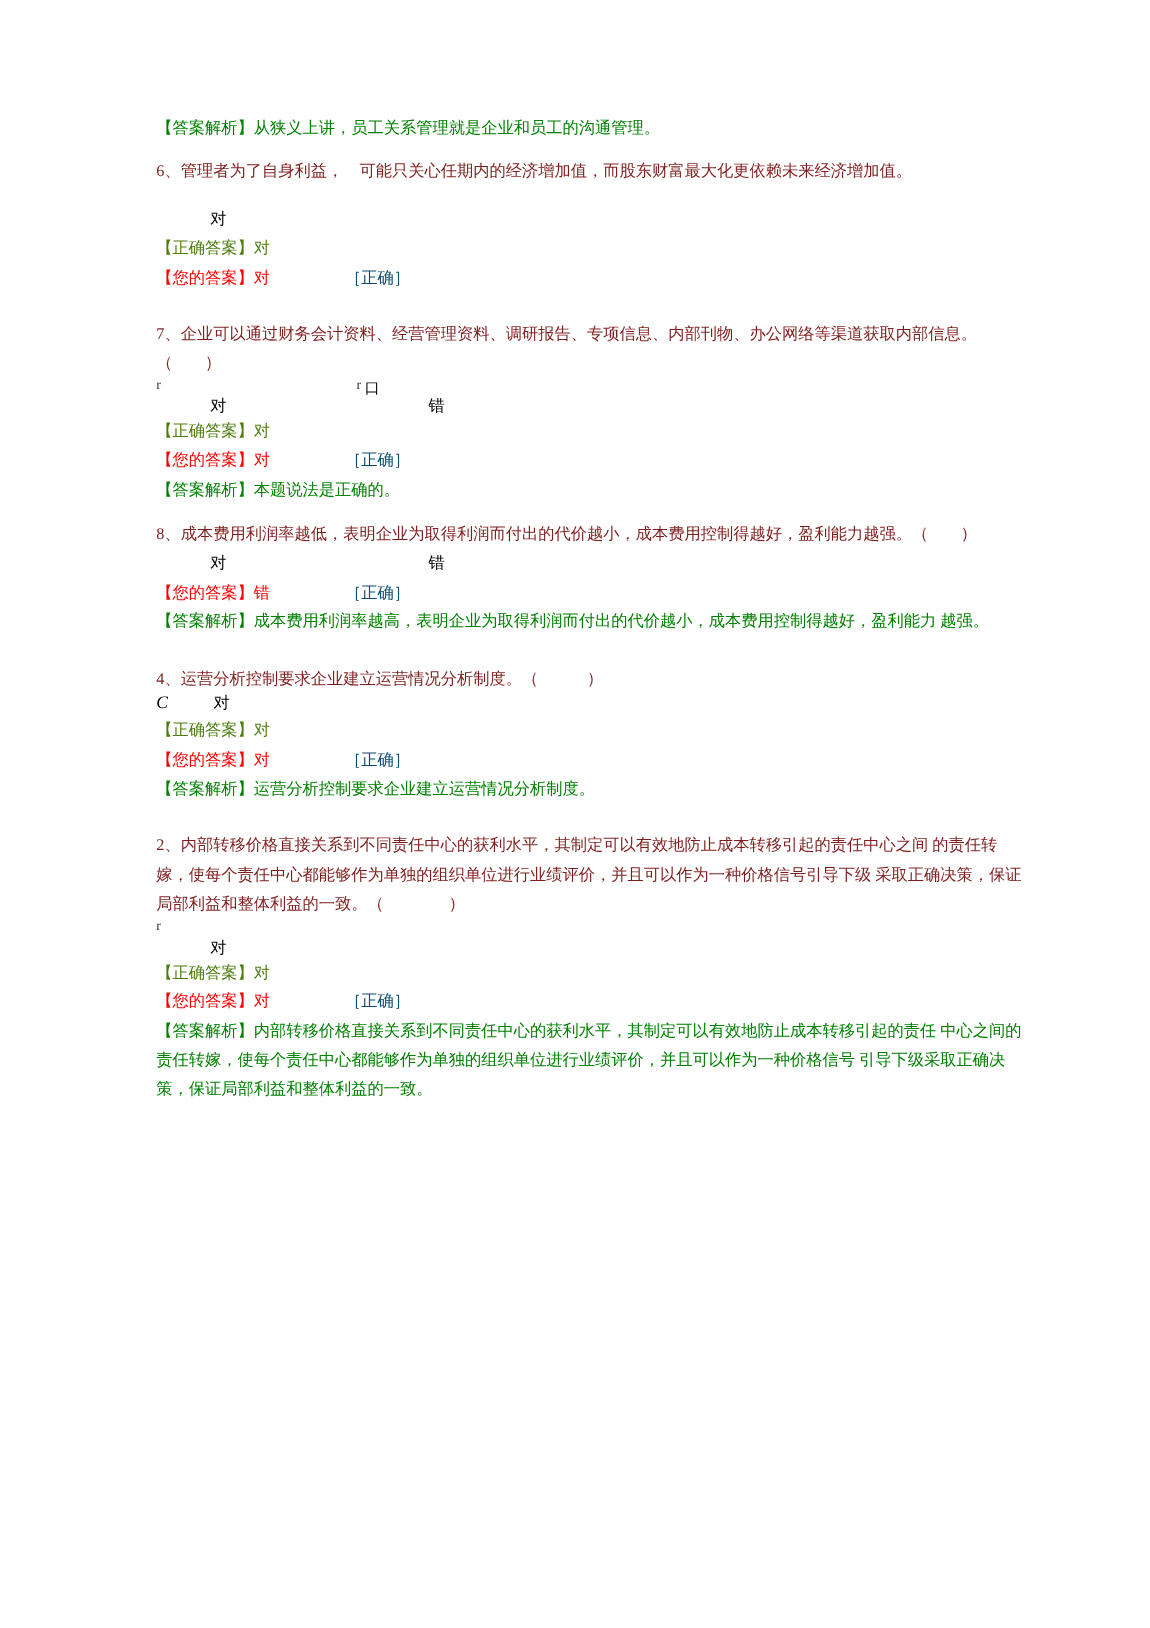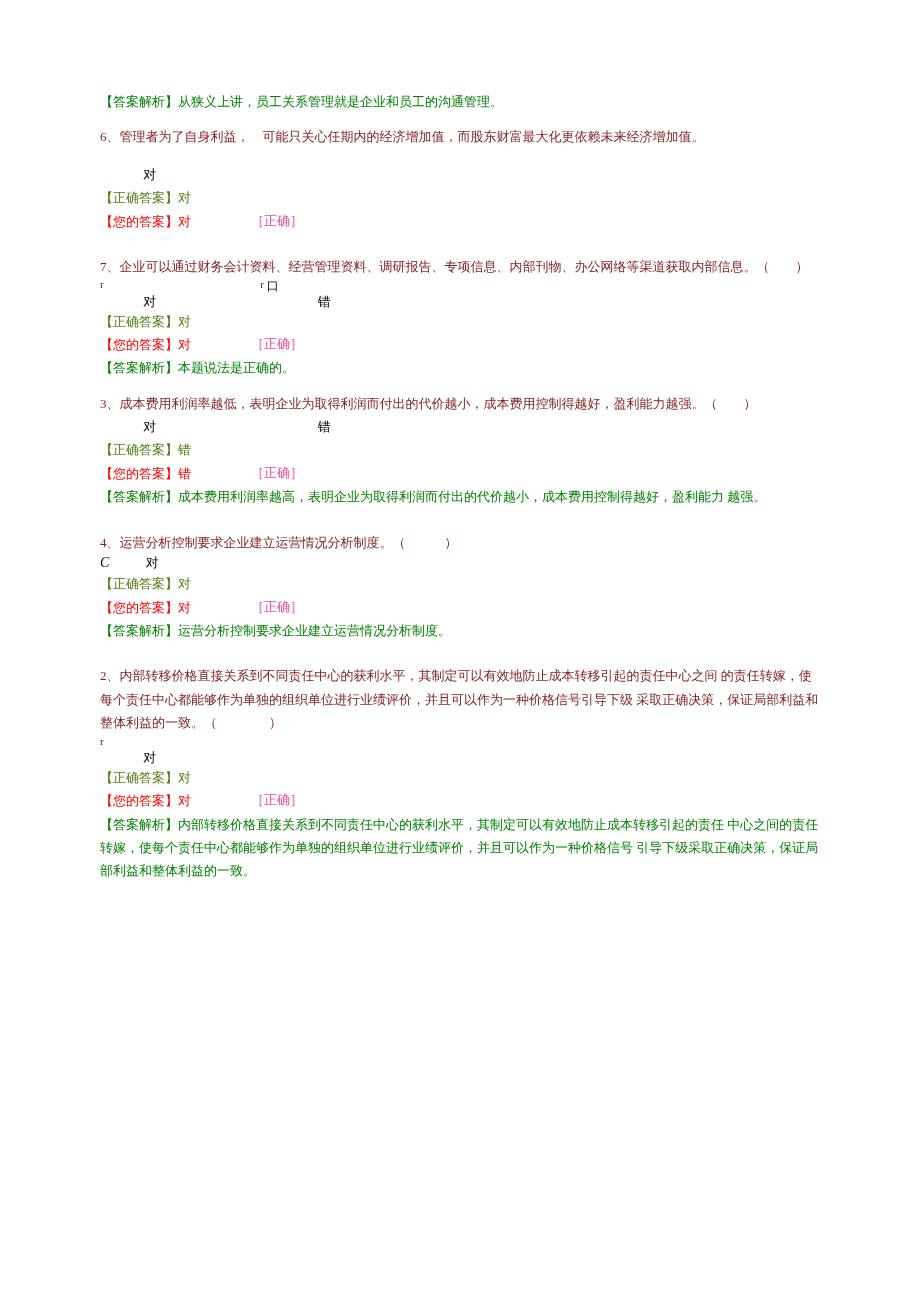--- a/index.html
+++ b/index.html
@@ -9,22 +9,22 @@
       margin: 0;
       padding: 90px 100px;
       width: 920px;
       box-sizing: border-box;
       color: #000;
       background: #fff;
     }
     .analysis-green { color: #008000; }
     .correct-answer-green { color: #4d7c0f; }
     .your-answer-red { color: #ff0000; }
-    .result-flag { color: #ec4899; font-family: Liberation Mono, monospace; }
-    .question-block { margin-bottom: 12px; }
+    .result-flag { color: #0c4a6e; }
+    .question-block { margin-bottom: 12px; margin-left: 25px; }
     .question-text { color: #7f1d1d; }
     .answer-line-flex {
       display: flex;
       align-items: flex-end;
     }
     .spacer { display: inline-block; }
     .radio-sym {
       font-family: "Times New Roman", serif;
       font-size: 11px;
       color: #333;
@@ -84,29 +84,26 @@
       <span class="your-answer-red">对</span>
     <span class="spacer" style="width:60px;"></span>
     <span class="result-flag">［正确］</span>
   </div>
   <div>
     <span class="analysis-green">【答案解析】</span><span class="analysis-green">本题说法是正确的。</span>
   </div>
 </div>
 
 <div class="question-block">
-  <div class="question-text">3、成本费用利润率越低，表明企业为取得利润而付出的代价越小，成本费用控制得越好，盈利能力越强。（　　）</div>
+  <div class="question-text">8、成本费用利润率越低，表明企业为取得利润而付出的代价越小，成本费用控制得越好，盈利能力越强。（　　）</div>
   <div>
     <span class="spacer" style="width:40px;"></span>
     <span class="radio-label">对</span>
     <span class="spacer" style="width:155px;"></span>
     <span class="radio-label">错</span>
-  </div>
-  <div>
-    <span class="correct-answer-green">【正确答案】</span><span class="correct-answer-green">错</span>
   </div>
   <div class="answer-line-flex">
     <span class="your-answer-red">【您的答案】</span>
       <span class="your-answer-red">错</span>
     <span class="spacer" style="width:60px;"></span>
     <span class="result-flag">［正确］</span>
   </div>
   <div>
     <span class="analysis-green">【答案解析】</span><span class="analysis-green">成本费用利润率越高，表明企业为取得利润而付出的代价越小，成本费用控制得越好，盈利能力 越强。</span>
   </div>

